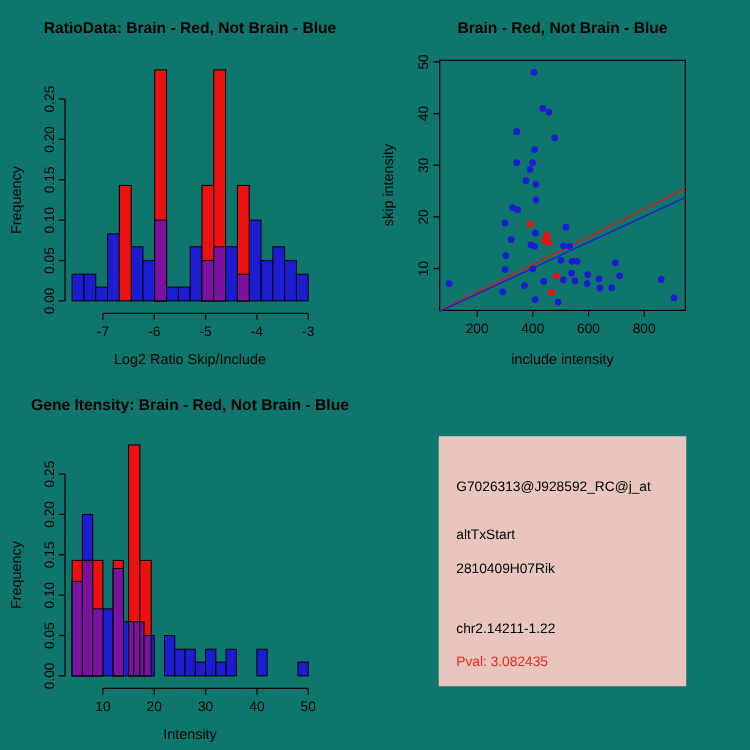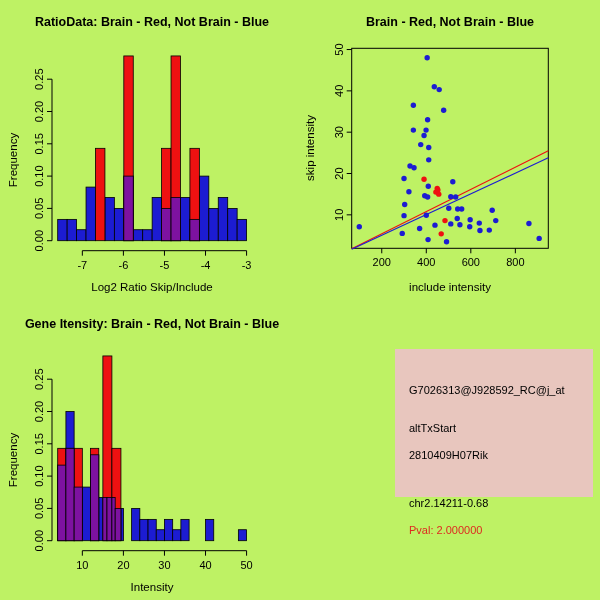--- a/index.html
+++ b/index.html
@@ -1,25 +1,25 @@
 <!DOCTYPE html>
 <html><head>
 <meta charset="utf-8">
 <style>
   html,body{margin:0;padding:0;background:#ffffff;}
-  .stage{position:relative;width:600px;height:600px;background:#bef264;overflow:hidden;
+  .stage{position:relative;width:600px;height:600px;background:#0f766e;overflow:hidden;
          font-family:"Liberation Sans",sans-serif;}
   svg{position:absolute;left:0;top:0;}
   svg text{fill:#000;font-family:"Liberation Sans",sans-serif;}
   .title{font-size:12.5px;font-weight:bold;text-anchor:middle;}
   .axis-label{font-size:11.5px;text-anchor:middle;}
   .tick{font-size:11px;text-anchor:middle;}
   .ax{stroke:#000;stroke-width:1;}
   .bar{stroke:#000;stroke-width:0.8;}
-  .info-box{position:absolute;left:351px;top:349px;width:198px;height:148px;margin-left:44px;}
+  .info-box{position:absolute;left:351px;top:349px;width:198px;height:200px;}
   .il{position:absolute;left:14px;font-size:11px;color:#000;white-space:nowrap;}
 </style>
 </head>
 <body>
 
 <div class="stage">
   <svg width="600" height="600">
 
     <g transform="translate(0,0)">
       <text class="title" x="152" y="26">RatioData: Brain - Red, Not Brain - Blue</text>
@@ -229,16 +229,16 @@
           <rect x="111.90303687635574" y="197.41799999999998" width="3.285032537960973" height="43.28200000000001" fill="#7D12A0" class="bar"></rect>
           <rect x="115.18806941431671" y="208.39999999999998" width="5.748806941431653" height="32.30000000000001" fill="#7D12A0" class="bar"></rect>
         </g>
     </g>
   </svg>
 
   <div class="info-box" style="background: rgb(232, 198, 190);">
     <div class="il" style="top:35px">G7026313@J928592_RC@j_at</div>
     <div class="il" style="top:73px">altTxStart</div>
     <div class="il" style="top:100px">2810409H07Rik</div>
-    <div class="il" style="top:148px">chr2.14211-0.68</div>
-    <div class="il" style="top: 175px; color: rgb(222, 42, 32);">Pval: 2.000000</div>
+    <div class="il" style="top:148px">chr2.14211-1.22</div>
+    <div class="il" style="top: 175px; color: rgb(222, 42, 32);">Pval: 3.082435</div>
   </div>
 </div>
 
 </body></html>

